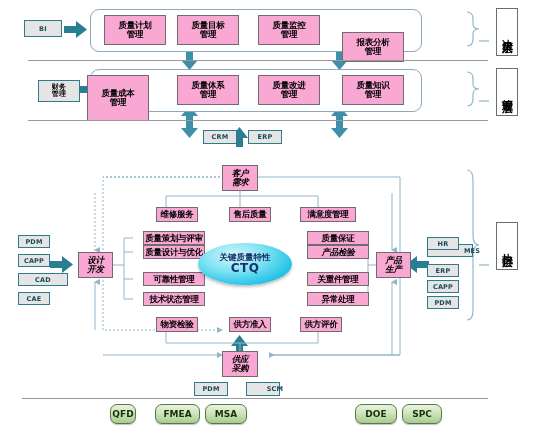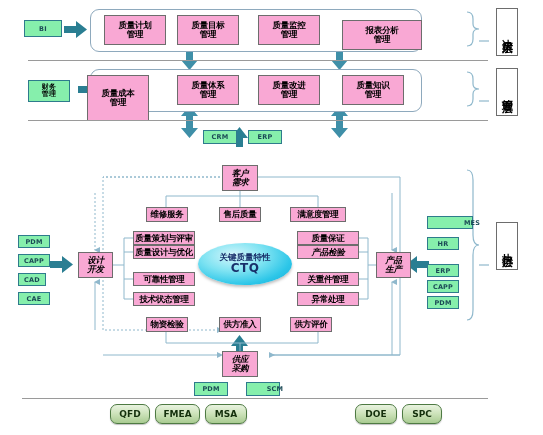--- a/index.html
+++ b/index.html
@@ -18,36 +18,36 @@
     position:absolute;
     border:1px solid #6d6d6d;
     background:#f9a8d4;
     color:#000000;
     display:flex; align-items:center; justify-content:center;
     text-align:center;
     line-height:1.05;
     font-weight:bold;
     letter-spacing:-0.3px;
   }
-  .cn { font-size:8.5px; }
+  .cn { font-size:8.5px;margin-left:10px; }
   .cn2 { font-size:8.5px; white-space:pre-line; }
 
   
   .group-round {
     position:absolute;
     border:1px solid #8ea9bd;
     border-radius:9px;
     background:#ffffff;
   }
 
   
   .tag {
     position:absolute;
     border:1px solid #2e7b8c;
-    background:#86efac;
+    background:#e5e5e5;
     color:#1b4a56;
     font-size:6.5px;
     font-weight:bold;
     display:flex; align-items:center; justify-content:center;
     letter-spacing:0.2px;
   }
   .tag.cn { font-size:7px; color:#000; }
 
   
   .rule {
@@ -209,21 +209,21 @@
   <div class="tag" style="left:24px;top:20px;width:38px;height:17px;">BI</div>
 
   <div class="group-round" style="left:90px;top:9px;width:332px;height:43px;"></div>
 
   <div class="box cn2" style="left:104px;top:15px;width:62px;height:30px;">质量计划
 管理</div>
   <div class="box cn2" style="left:177px;top:15px;width:62px;height:30px;">质量目标
 管理</div>
   <div class="box cn2" style="left:258px;top:15px;width:62px;height:30px;">质量监控
 管理</div>
-  <div class="box cn2" style="left:342px;top:20px;width:80px;height:30px;">报表分析
+  <div class="box cn2" style="left:342px;top:32px;width:62px;height:30px;">报表分析
 管理</div>
 
   <div class="layer-label" style="left:496px;top:8px;width:22px;height:48px;">决策层</div>
 
   <div class="rule" style="left:28px;top:60px;width:460px;"></div>
 
   <div class="tag cn" style="left:28px;top:80px;width:42px;height:22px;white-space:pre-line;line-height:1.05;">财务
 管理</div>
 
   <div class="group-round" style="left:90px;top:69px;width:332px;height:43px;"></div>
@@ -246,21 +246,21 @@
 
   <div class="box cn2" style="left:222px;top:165px;width:36px;height:26px;font-style:italic;">客户
 需求</div>
 
   <div class="box cn" style="left:146px;top:207px;width:42px;height:15px;">维修服务</div>
   <div class="box cn" style="left:219px;top:207px;width:42px;height:15px;">售后质量</div>
   <div class="box cn" style="left:290px;top:207px;width:56px;height:15px;">满意度管理</div>
 
   <div class="tag" style="left:18px;top:235px;width:32px;height:13px;">PDM</div>
   <div class="tag" style="left:18px;top:254px;width:32px;height:13px;">CAPP</div>
-  <div class="tag" style="left:18px;top:273px;width:28px;height:13px;">CAD</div>
+  <div class="tag" style="left:18px;top:273px;width:50px;height:13px;">CAD</div>
   <div class="tag" style="left:18px;top:292px;width:32px;height:13px;">CAE</div>
 
   <div class="box cn2" style="left:78px;top:252px;width:35px;height:26px;font-style:italic;">设计
 开发</div>
 
   <div class="box cn" style="left:133px;top:231px;width:62px;height:14px;">质量策划与评审</div>
   <div class="box cn" style="left:133px;top:245px;width:62px;height:14px;">质量设计与优化</div>
   <div class="box cn" style="left:133px;top:272px;width:62px;height:14px;">可靠性管理</div>
   <div class="box cn" style="left:133px;top:292px;width:62px;height:14px;">技术状态管理</div>
 
@@ -270,40 +270,40 @@
   </div>
 
   <div class="box cn" style="left:297px;top:231px;width:62px;height:14px;">质量保证</div>
   <div class="box cn" style="left:297px;top:245px;width:62px;height:14px;font-style:italic;">产品检验</div>
   <div class="box cn" style="left:297px;top:272px;width:62px;height:14px;">关重件管理</div>
   <div class="box cn" style="left:297px;top:292px;width:62px;height:14px;">异常处理</div>
 
   <div class="box cn2" style="left:376px;top:252px;width:35px;height:26px;font-style:italic;">产品
 生产</div>
 
-  <div class="tag" style="left:427px;top:216px;width:28px;height:13px;padding-left:44px;">MES</div>
+  <div class="tag" style="left:427px;top:244px;width:28px;height:13px;padding-left:44px;">MES</div>
   <div class="tag" style="left:427px;top:237px;width:32px;height:13px;">HR</div>
   <div class="tag" style="left:427px;top:264px;width:32px;height:13px;">ERP</div>
   <div class="tag" style="left:427px;top:280px;width:32px;height:13px;">CAPP</div>
   <div class="tag" style="left:427px;top:296px;width:32px;height:13px;">PDM</div>
 
   <div class="box cn" style="left:146px;top:317px;width:42px;height:15px;">物资检验</div>
   <div class="box cn" style="left:219px;top:317px;width:42px;height:15px;">供方准入</div>
   <div class="box cn" style="left:290px;top:317px;width:42px;height:15px;">供方评价</div>
 
   <div class="box cn2" style="left:222px;top:351px;width:36px;height:26px;font-style:italic;">供应
 采购</div>
 
   <div class="tag" style="left:194px;top:382px;width:34px;height:14px;">PDM</div>
   <div class="tag" style="left:246px;top:382px;width:34px;height:14px;padding-left:24px;">SCM</div>
 
   <div class="layer-label" style="left:496px;top:222px;width:22px;height:48px;">执行层</div>
 
   <div class="rule" style="left:22px;top:398px;width:466px;"></div>
 
-  <div class="tool" style="left:110px;top:404px;width:40px;height:20px;">QFD</div>
+  <div class="tool" style="left:110px;top:404px;width:26px;height:20px;">QFD</div>
   <div class="tool" style="left:155px;top:404px;width:45px;height:20px;">FMEA</div>
   <div class="tool" style="left:205px;top:404px;width:42px;height:20px;">MSA</div>
   <div class="tool" style="left:355px;top:404px;width:42px;height:20px;">DOE</div>
   <div class="tool" style="left:402px;top:404px;width:40px;height:20px;">SPC</div>
 
 
 </div>
 
 </body></html>

